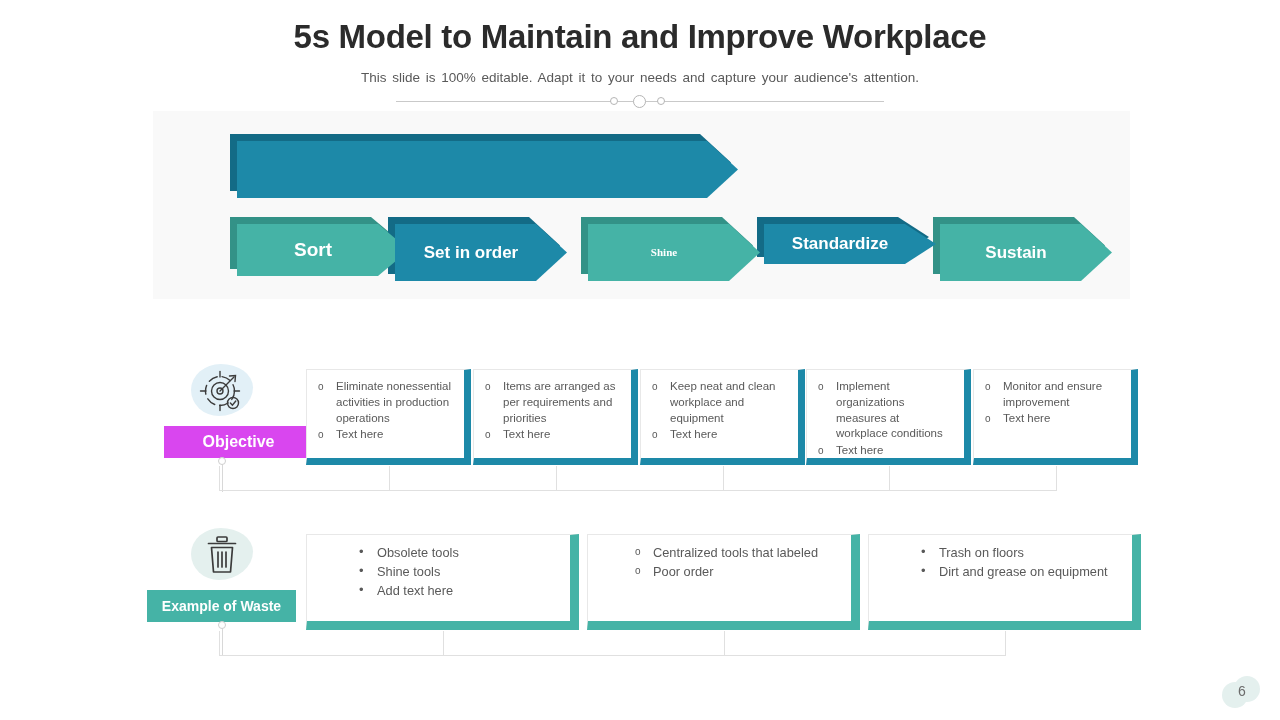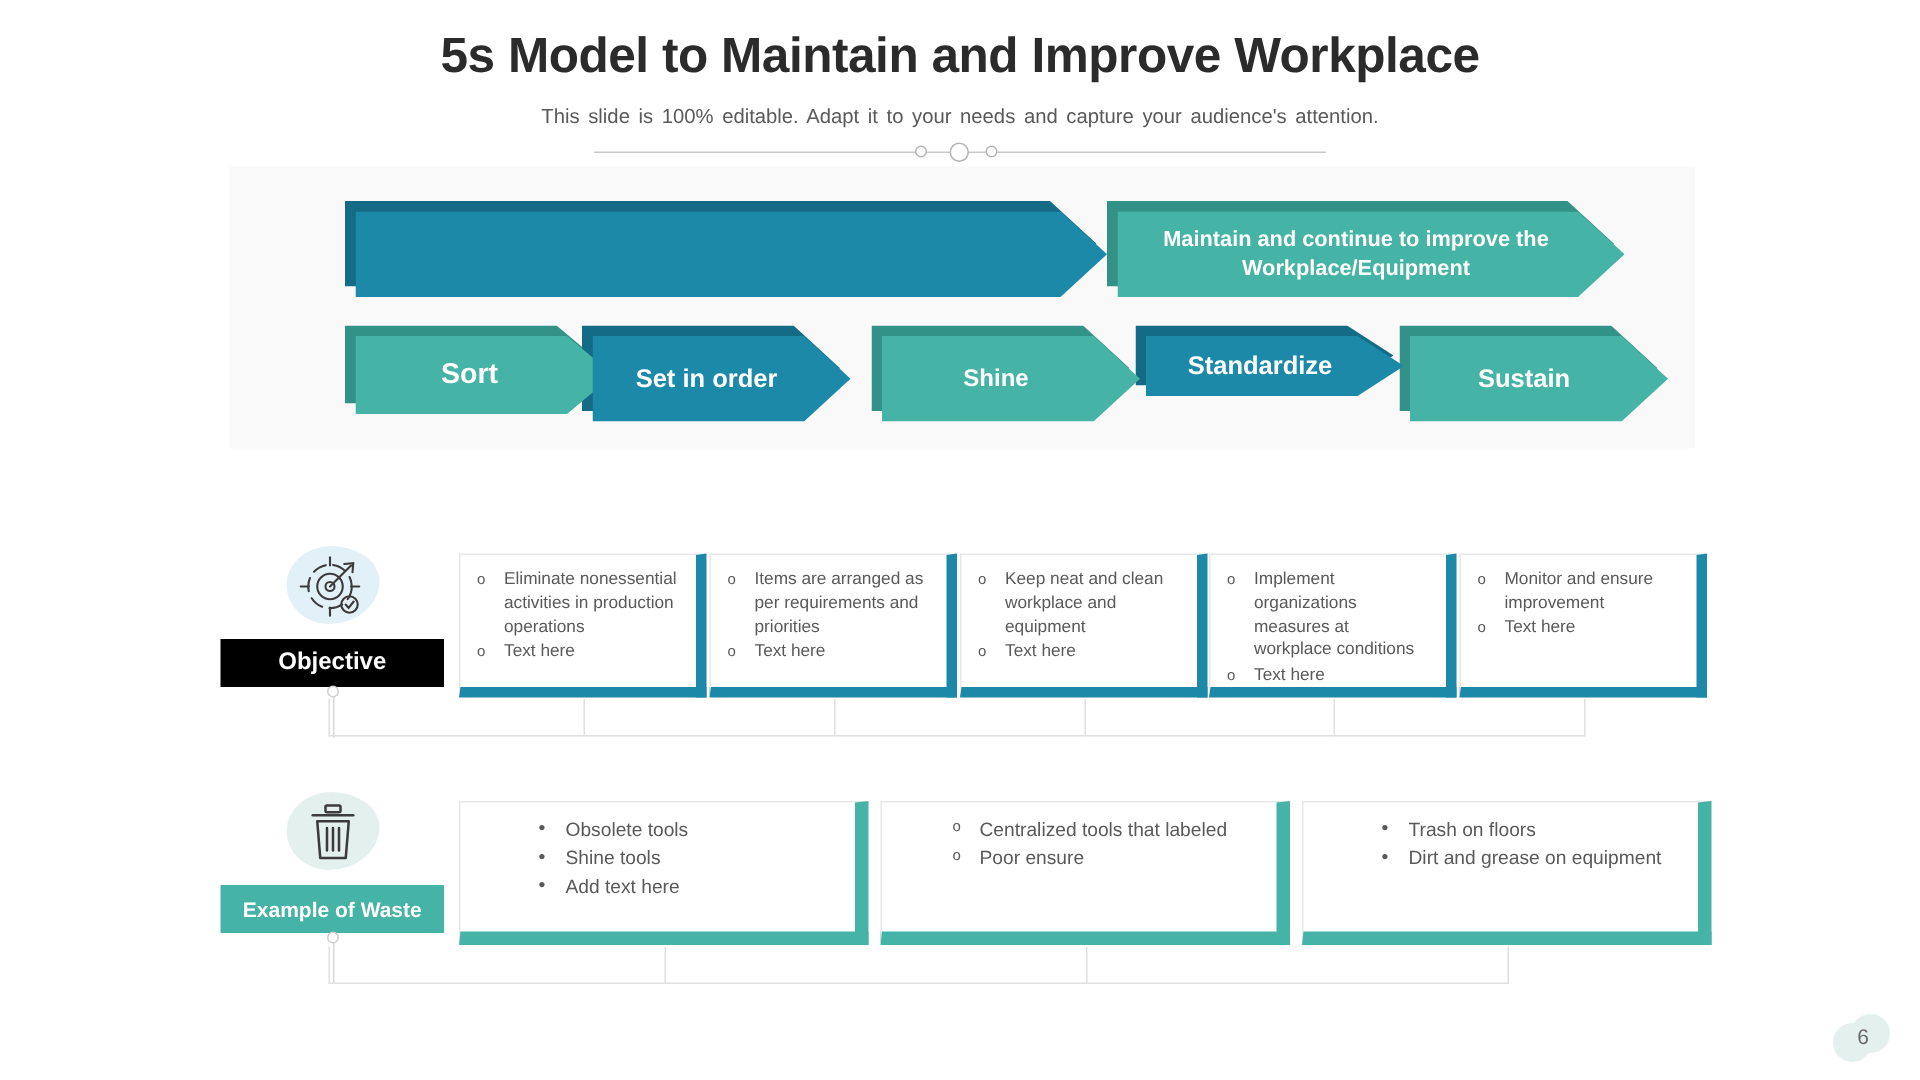--- a/index.html
+++ b/index.html
@@ -205,29 +205,20 @@
 
   <div class="arrow" style="left:84px; top:30px; width:501px; height:57px; font-size:14.5px;">
     <svg class="arrow-shadow" viewBox="0 0 501 57" preserveAspectRatio="none">
       <polygon points="0,0 470,0 501,28.5 470,57 0,57" fill="#136b86"></polygon>
     </svg>
     <svg class="arrow-body" viewBox="0 0 501 57" preserveAspectRatio="none">
       <polygon points="0,0 470,0 501,28.5 470,57 0,57" fill="#1d89a8"></polygon>
     </svg>
   </div>
 
-  <div class="arrow" style="left:592px; top:30px; width:338px; height:57px; font-size:14.5px;">
-    <svg class="arrow-shadow" viewBox="0 0 338 57" preserveAspectRatio="none">
-      <polygon points="0,0 307,0 338,28.5 307,57 0,57" fill="#339287"></polygon>
-    </svg>
-    <svg class="arrow-body" viewBox="0 0 338 57" preserveAspectRatio="none">
-      <polygon points="0,0 307,0 338,28.5 307,57 0,57" fill="#45b3a6"></polygon>
-    </svg>
-    <span class="arrow-label">Maintain and continue to improve the Workplace/Equipment</span>
-  </div>
 
   <div class="arrow" style="left:84px; top:113px; width:172px; height:52px; font-size:19px;">
     <svg class="arrow-shadow" viewBox="0 0 172 57" preserveAspectRatio="none">
       <polygon points="0,0 141,0 172,28.5 141,57 0,57" fill="#339287"></polygon>
     </svg>
     <svg class="arrow-body" viewBox="0 0 172 57" preserveAspectRatio="none">
       <polygon points="0,0 141,0 172,28.5 141,57 0,57" fill="#45b3a6"></polygon>
     </svg>
     <span class="arrow-label">Sort</span>
   </div>
@@ -235,21 +226,21 @@
   <div class="arrow" style="left:242px; top:113px; width:172px; height:57px; font-size:17px;">
     <svg class="arrow-shadow" viewBox="0 0 172 57" preserveAspectRatio="none">
       <polygon points="0,0 141,0 172,28.5 141,57 0,57" fill="#136b86"></polygon>
     </svg>
     <svg class="arrow-body" viewBox="0 0 172 57" preserveAspectRatio="none">
       <polygon points="0,0 141,0 172,28.5 141,57 0,57" fill="#1d89a8"></polygon>
     </svg>
     <span class="arrow-label">Set in order</span>
   </div>
 
-  <div class="arrow" style="left:435px; top:113px; width:172px; height:57px; font-size:16px;">
+  <div class="arrow" style="left:435px; top:113px; width:172px; height:57px; font-size:11px;font-family:Liberation Serif, serif;">
     <svg class="arrow-shadow" viewBox="0 0 172 57" preserveAspectRatio="none">
       <polygon points="0,0 141,0 172,28.5 141,57 0,57" fill="#339287"></polygon>
     </svg>
     <svg class="arrow-body" viewBox="0 0 172 57" preserveAspectRatio="none">
       <polygon points="0,0 141,0 172,28.5 141,57 0,57" fill="#45b3a6"></polygon>
     </svg>
     <span class="arrow-label">Shine</span>
   </div>
 
   <div class="arrow" style="left:611px; top:113px; width:172px; height:40px; font-size:17px;">
@@ -283,21 +274,21 @@
       <line x1="24" y1="6.5" x2="24" y2="12"></line>
       <line x1="24" y1="40" x2="24" y2="45.5"></line>
       <line x1="4.5" y1="26" x2="10" y2="26"></line>
       <line x1="38" y1="26" x2="43.5" y2="26"></line>
       <path d="M24 26 L38 12"></path>
       <path d="M33.5 11 L39.5 10.5 L39 16.5"></path>
       <circle cx="37" cy="38" r="5.5"></circle>
       <path d="M34.4 38 L36.4 40.2 L39.8 36"></path>
     </g>
   </svg>
-  <div class="row-label-bar" style="background:#000000;">
+  <div class="row-label-bar" style="background:#d946ef;margin-left:17px;">
     <span>Objective</span>
   </div>
   <div class="row-connector-dot"></div>
   <div class="row-connector-line" style="height:28px;"></div>
 </div>
 
 <div class="grid-lines" style="left:219px; top:466px; width:838px; height:25px;">
   <div class="gl-h" style="top:24px; width:838px;"></div>
   <div class="gl-v" style="left:0px;   height:25px;"></div>
   <div class="gl-v" style="left:170px; height:25px;"></div>
@@ -386,21 +377,21 @@
       <li><span class="bullet">•</span><span>Shine tools</span></li>
       <li><span class="bullet">•</span><span>Add text here</span></li>
     </ul>
   </div>
 </div>
 
 <div class="card pad-center" style="left:587px; top:534px; width:273px; height:96px; border-right:9px solid #45b3a6; border-bottom:9px solid #45b3a6;">
   <div class="card-inner" style="left:45px;">
     <ul class="blist circle">
       <li><span class="bullet">o</span><span>Centralized tools that labeled</span></li>
-      <li><span class="bullet">o</span><span>Poor ensure</span></li>
+      <li><span class="bullet">o</span><span>Poor order</span></li>
     </ul>
   </div>
 </div>
 
 <div class="card pad-center" style="left:868px; top:534px; width:273px; height:96px; border-right:9px solid #45b3a6; border-bottom:9px solid #45b3a6;">
   <div class="card-inner">
     <ul class="blist disc">
       <li><span class="bullet">•</span><span>Trash on floors</span></li>
       <li><span class="bullet">•</span><span>Dirt and grease on equipment</span></li>
     </ul>

